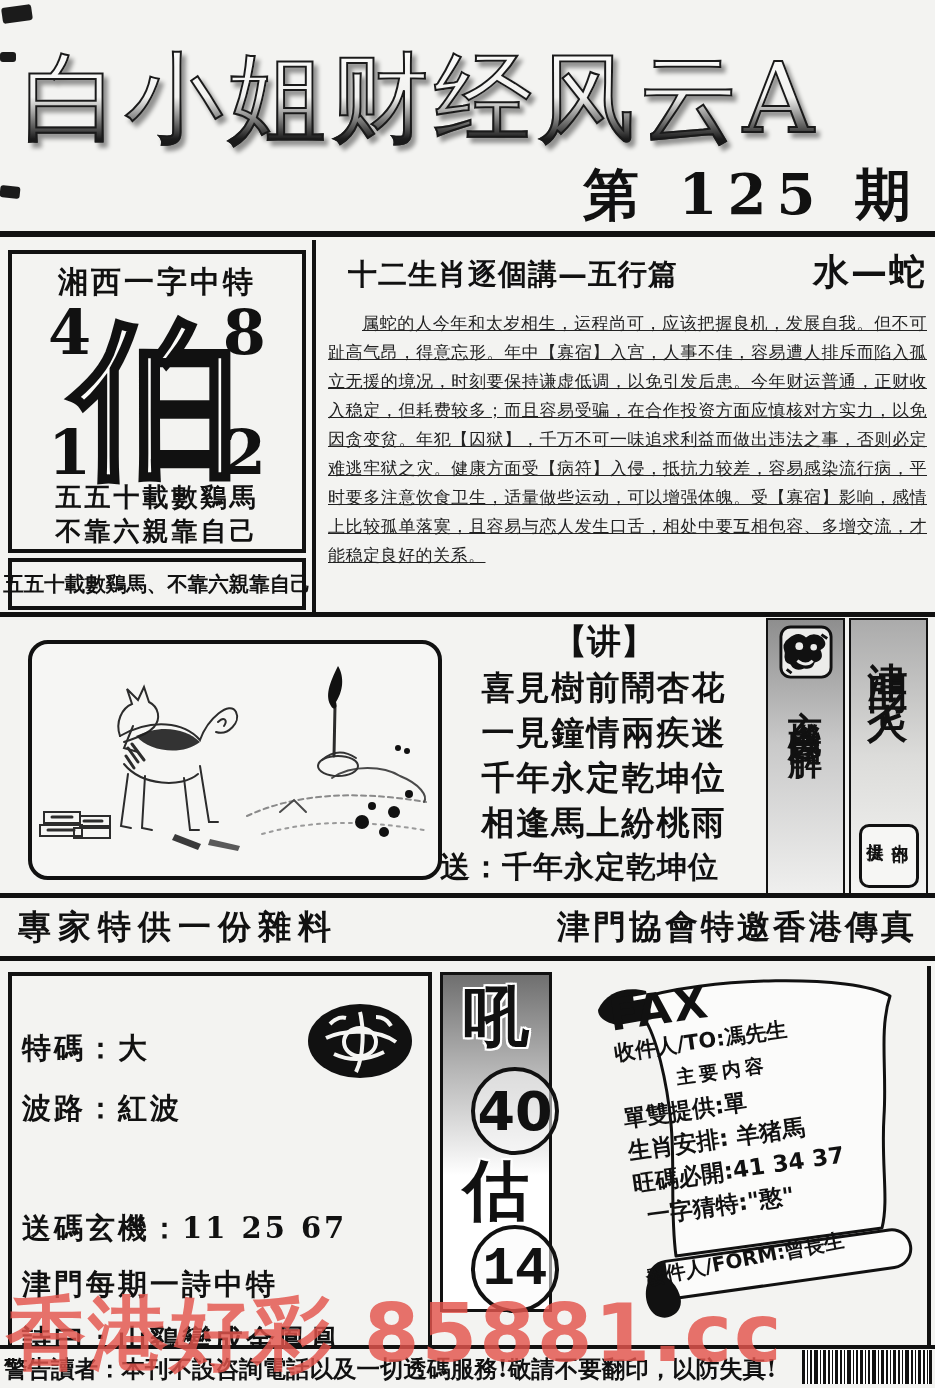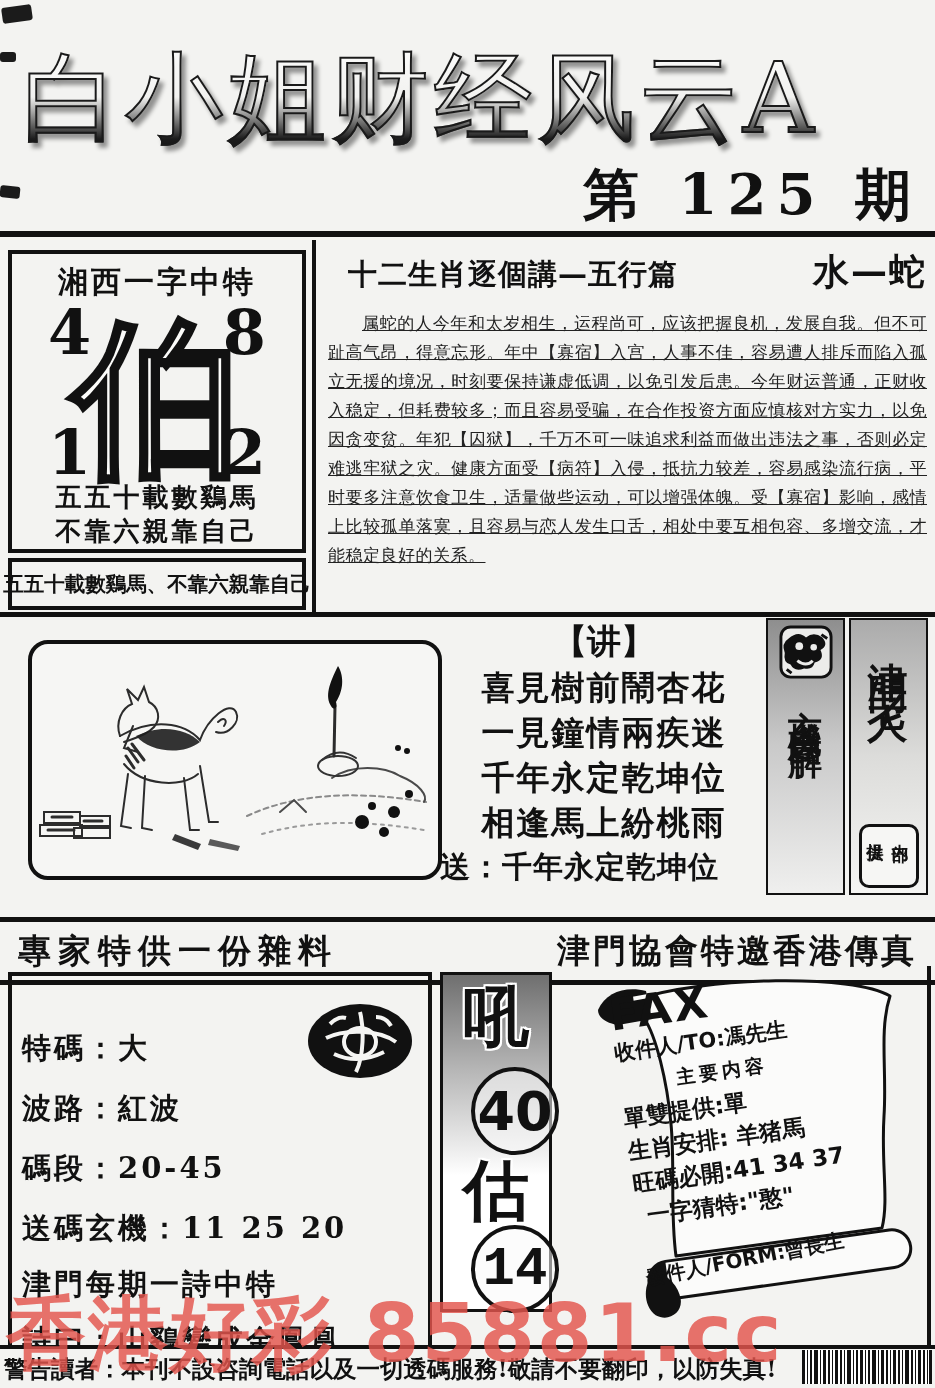--- a/index.html
+++ b/index.html
@@ -81,21 +81,21 @@
     margin-top:auto; margin-bottom:5px; width:60px; height:64px;
     border:3px solid #111; border-radius:10px; background:#f6f6f4;
     display:flex; justify-content:center; gap:2px; padding-top:3px;
   }
   .elder-stamp span { writing-mode:vertical-rl; font-size:17px; font-weight:900; letter-spacing:2px; }
 
   
   .band {
     left:0; top:893px; width:935px; height:68px;
     border-top:5px solid #111; border-bottom:5px solid #111;
-    display:flex; justify-content:space-between; align-items:center; padding:0 18px;margin-top:24px;
+    display:flex; justify-content:space-between; align-items:center; padding:0 18px;
   }
   .band-left  { font-size:33px; font-weight:700; letter-spacing:7px; white-space:nowrap; }
   .band-right { font-size:33px; font-weight:700; letter-spacing:3px; white-space:nowrap; }
 
   
   .bottom-left-box { left:8px; top:972px; width:424px; height:373px; border:4px solid #111; border-bottom:none; }
   .bl-row { position:absolute; left:10px; font-size:29px; font-weight:700; letter-spacing:3px; white-space:nowrap;margin-top:27px; }
   .turtle-seal { position:absolute; right:14px; top:26px; }
 
   .middle-col {
@@ -247,22 +247,21 @@
 </div>
 
 <div class="abs band">
   <span class="band-left">專家特供一份雜料</span>
   <span class="band-right">津門協會特邀香港傳真</span>
 </div>
 
 <div class="abs bottom-left-box">
   <div class="bl-row" style="top:26px;">特碼：大</div>
   <div class="bl-row" style="top:86px;">波路：紅波</div>
-  <div class="bl-row" style="top:146px;">碼段：20-45</div>
-  <div class="bl-row" style="top:206px;">送碼玄機：11 25 20</div>
+  <div class="bl-row" style="top:206px;">送碼玄機：11 25 67</div>
   <div class="bl-row" style="top:262px;">津門每期一詩中特</div>
   <div class="bl-row" style="top:318px;">詩曰：山鷄變成金鳳凰</div>
   <svg class="turtle-seal" width="108" height="78" viewBox="0 0 108 78">
     <ellipse cx="54" cy="39" rx="52" ry="37" fill="#111"></ellipse>
     <g stroke="#f5f5f3" stroke-width="4" fill="none">
       <ellipse cx="54" cy="40" rx="16" ry="14"></ellipse>
       <path d="M54,10 C58,26 58,54 50,70"></path>
       <path d="M20,36 C38,27 72,27 90,40"></path>
       <path d="M28,52 q24,11 50,-2"></path>
       <path d="M24,22 q8,-8 16,-6"></path>

